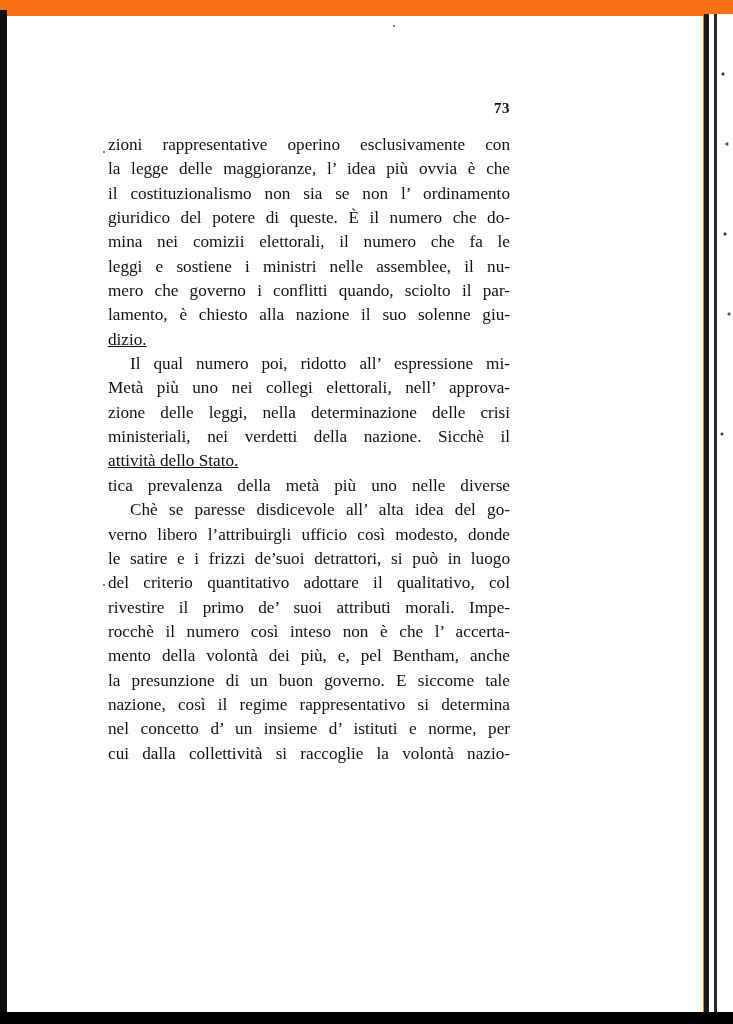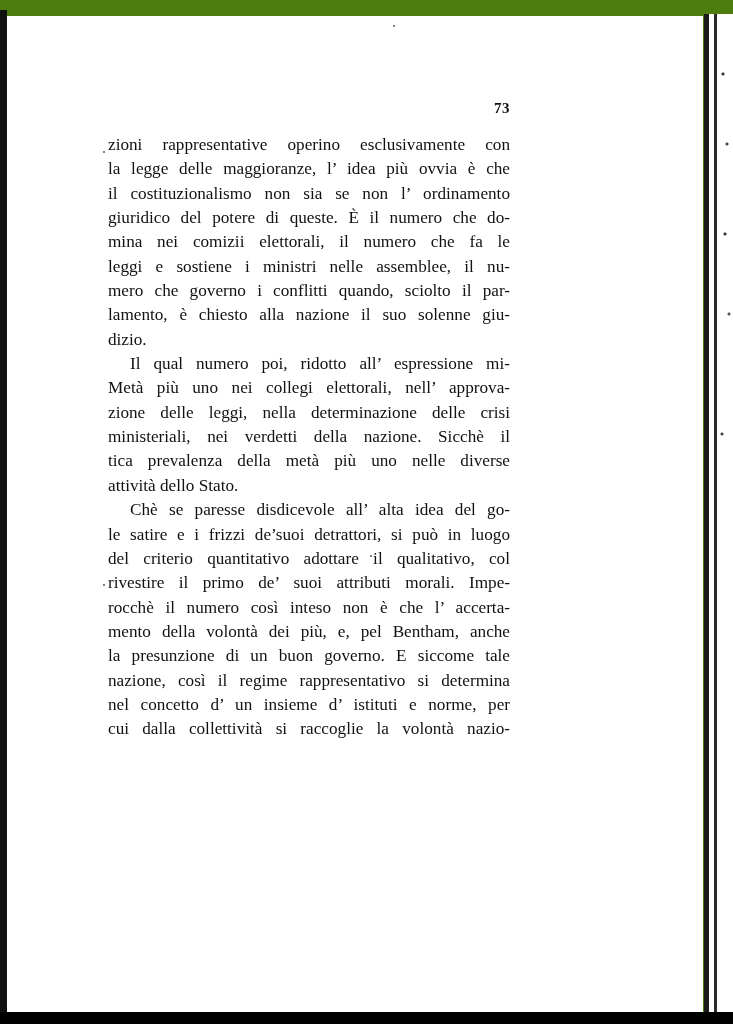--- a/index.html
+++ b/index.html
@@ -11,21 +11,21 @@
       width: 733px;
       height: 1024px;
       position: relative;
       overflow: hidden;
       font-family: "Liberation Serif", "DejaVu Serif", serif;
     }
     .scan {
       position: absolute;
       left: 0; top: 0;
       width: 733px; height: 1024px;
-      background: #4d7c0f;
+      background: #f97316;
     }
     .page {
       position: absolute;
       left: 7px;
       top: 16px;
       width: 696px;
       height: 996px;
       background: #fff;
     }
     .left-edge {
@@ -93,20 +93,21 @@
     .line {
       display: block;
       white-space: nowrap;
       text-align: justify;
       text-align-last: justify;
       height: 24.35px;
       overflow: visible;
     }
     .line.last {
       text-align-last: left;
+      text-decoration: underline;
     }
     .line.indent {
       padding-left: 22px;
     }
     .speck {
       position: absolute;
       width: 2px; height: 2px;
       background: #555;
       border-radius: 1px;
     }
@@ -132,23 +133,24 @@
       <span class="line">giuridico del potere di queste. È il numero che do-</span>
       <span class="line">mina nei comizii elettorali, il numero che fa le</span>
       <span class="line">leggi e sostiene i ministri nelle assemblee, il nu-</span>
       <span class="line">mero che governo i conflitti quando, sciolto il par-</span>
       <span class="line">lamento, è chiesto alla nazione il suo solenne giu-</span>
       <span class="line last">dizio.</span>
       <span class="line indent">Il qual numero poi, ridotto all’ espressione mi-</span>
       <span class="line">Metà più uno nei collegi elettorali, nell’ approva-</span>
       <span class="line">zione delle leggi, nella determinazione delle crisi</span>
       <span class="line">ministeriali, nei verdetti della nazione. Sicchè il</span>
+      <span class="line last">attività dello Stato.</span>
       <span class="line">tica prevalenza della metà più uno nelle diverse</span>
-      <span class="line last">attività dello Stato.</span>
       <span class="line indent">Chè se paresse disdicevole all’ alta idea del go-</span>
+      <span class="line">verno libero l’attribuirgli ufficio così modesto, donde</span>
       <span class="line">le satire e i frizzi de’suoi detrattori, si può in luogo</span>
       <span class="line">del criterio quantitativo adottare il qualitativo, col</span>
       <span class="line">rivestire il primo de’ suoi attributi morali. Impe-</span>
       <span class="line">rocchè il numero così inteso non è che l’ accerta-</span>
       <span class="line">mento della volontà dei più, e, pel Bentham, anche</span>
       <span class="line">la presunzione di un buon governo. E siccome tale</span>
       <span class="line">nazione, così il regime rappresentativo si determina</span>
       <span class="line">nel concetto d’ un insieme d’ istituti e norme, per</span>
       <span class="line">cui dalla collettività si raccoglie la volontà nazio-</span>
     </div>

